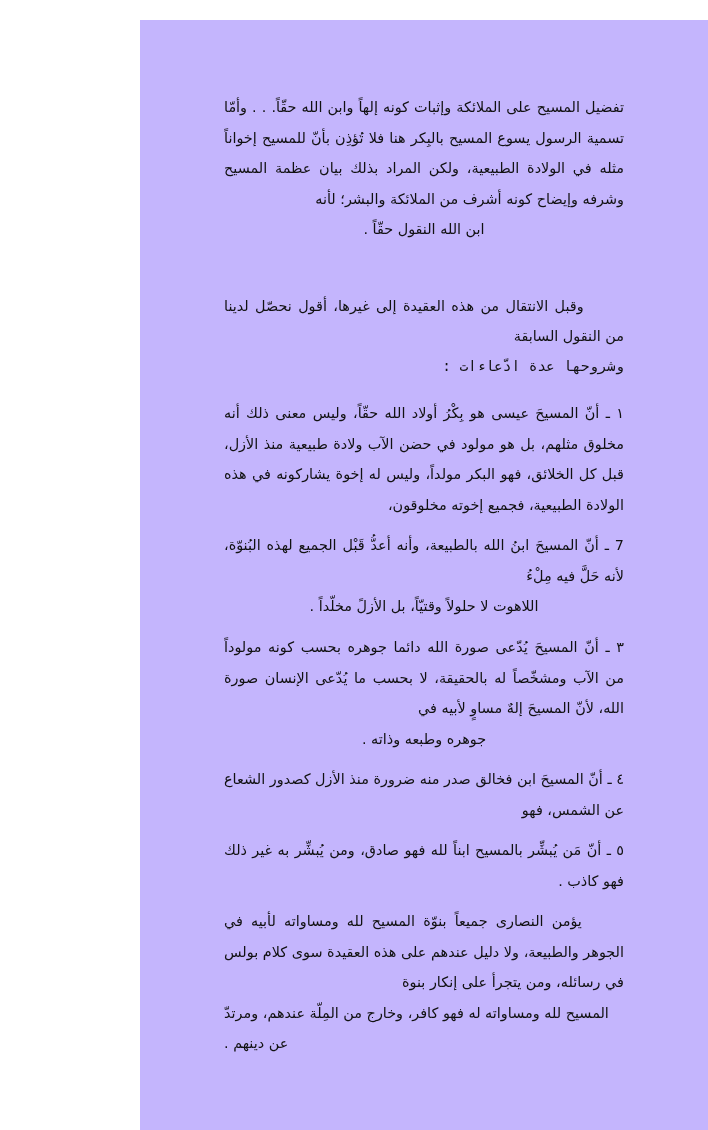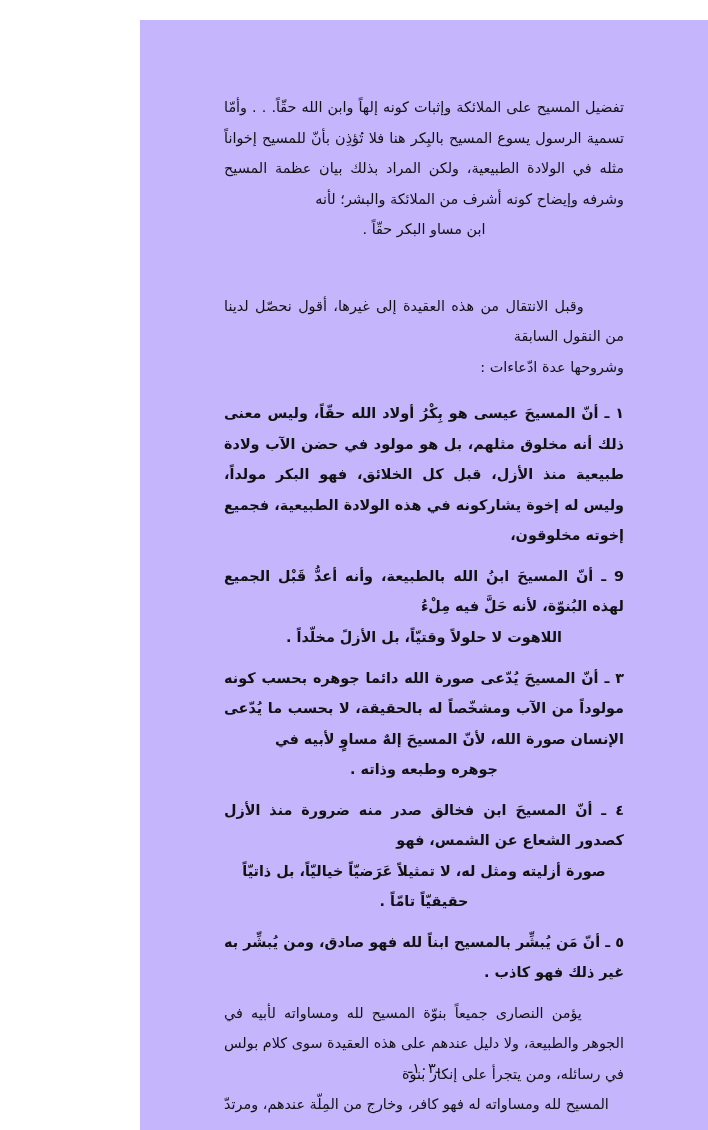--- a/index.html
+++ b/index.html
@@ -44,38 +44,38 @@
     margin-bottom: 16px;
   }
   .indent {
     display: inline-block;
     width: 34px;
   }
   .list {
     margin: 0;
     padding: 0;
     list-style: none;
-    font-weight: bold;
   }
   .list li {
     font-size: 14.4px;
     line-height: 2.12;
     margin-bottom: 10px;
     text-align: justify;
   }
   .list li .num {
     white-space: nowrap;
   }
   .item-tail-center {
     display: block;
     text-align: center;
   }
   .item-tail-right-pad {
     display: block;
     text-align: center;
+    font-family: Liberation Mono, monospace;
   }
   .heading {
     margin-top: 26px;
     margin-bottom: 44px;
     font-size: 14.6px;
     line-height: 1.8;
   }
   .heading span {
     border-bottom: 1.3px solid #111;
     padding-bottom: 2px;
@@ -99,65 +99,63 @@
 </style>
 </head>
 <body>
 
 <div class="page">
 
   <div class="content">
 
     <p class="para-intro">
       <span>تفضيل المسيح على الملائكة وإثبات كونه إلهاً وابن الله حقّاً. . .  وأمّا تسمية الرسول يسوع المسيح بالبِكر هنا فلا تُؤذِن بأنّ للمسيح إخواناً مثله في الولادة الطبيعية، ولكن المراد بذلك بيان عظمة المسيح وشرفه وإيضاح كونه أشرف من الملائكة والبشر؛ لأنه</span>
-      <span class="last-line">ابن مساو البكر حقّاً .</span>
+      <span class="last-line">ابن الله النقول حقّاً .</span>
     </p>
 
     <p class="para-second">
       <span class="indent"></span>
       <span>وقبل الانتقال من هذه العقيدة إلى غيرها، أقول نحصّل لدينا من النقول السابقة</span>
       <span class="item-tail-right-pad" style="text-align:right">وشروحها عدة ادّعاءات :</span>
     </p>
 
     <ul class="list">
 
       <li>
         <span class="num">١ ـ</span>
         <span>أنّ المسيحَ عيسى هو بِكْرُ أولاد الله حقّاً، وليس معنى ذلك أنه مخلوق مثلهم، بل هو مولود في حضن الآب ولادة طبيعية منذ الأزل، قبل كل الخلائق، فهو البكر مولداً، وليس له إخوة يشاركونه في هذه الولادة الطبيعية، فجميع إخوته مخلوقون،</span>
       </li>
 
       <li>
-        <span class="num">9 ـ</span>
+        <span class="num">7 ـ</span>
         <span>أنّ المسيحَ ابنُ الله بالطبيعة، وأنه أعدُّ قَبْل الجميع لهذه البُنوّة، لأنه حَلَّ فيه مِلْءُ</span>
         <span class="item-tail-center">اللاهوت لا حلولاً وقتيّاً، بل الأزلً مخلّداً .</span>
       </li>
 
       <li>
         <span class="num">٣ ـ</span>
         <span>أنّ المسيحَ يُدّعى صورة الله دائما جوهره بحسب كونه مولوداً من الآب ومشخّصاً له بالحقيقة، لا بحسب ما يُدّعى الإنسان صورة الله، لأنّ المسيحَ إلهٌ مساوٍ لأبيه في</span>
         <span class="item-tail-center">جوهره وطبعه وذاته .</span>
       </li>
 
       <li>
         <span class="num">٤ ـ</span>
         <span>أنّ المسيحَ ابن فخالق صدر منه ضرورة منذ الأزل كصدور الشعاع عن الشمس، فهو</span>
-        <span class="item-tail-center">صورة أزليته ومثل له، لا تمثيلاً عَرَضيّاً خياليّاً، بل ذاتيّاً حقيقيّاً تامّاً .</span>
       </li>
 
       <li>
         <span class="num">٥ ـ</span>
         <span>أنّ مَن يُبشِّر بالمسيح ابناً لله فهو صادق، ومن يُبشِّر به غير ذلك فهو كاذب .</span>
       </li>
 
     </ul>
 
 
     <p class="para-final">
       <span class="indent"></span>
       <span>يؤمن النصارى جميعاً  بنوّة المسيح لله ومساواته لأبيه في الجوهر والطبيعة، ولا دليل عندهم على هذه العقيدة سوى كلام بولس في رسائله، ومن يتجرأ على إنكار بنوة</span>
       <span class="tail">المسيح لله ومساواته له فهو كافر، وخارج من المِلّة عندهم، ومرتدّ عن دينهم .</span>
     </p>
 
   </div>
 
-  <div class="page-number">ـ١٠٣ـ</div>
 
 </div>
 
 </body></html>

